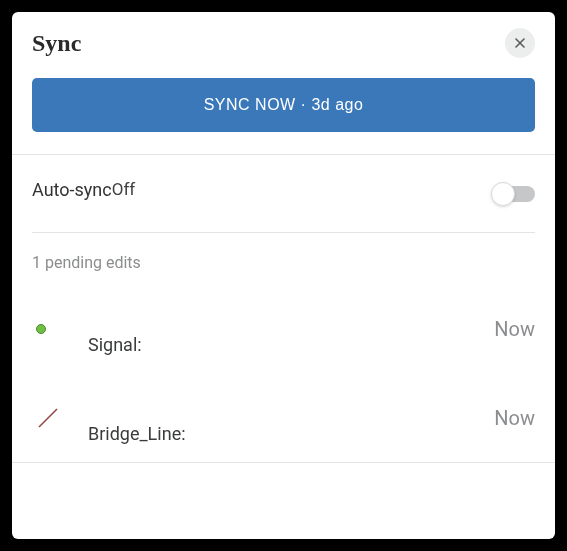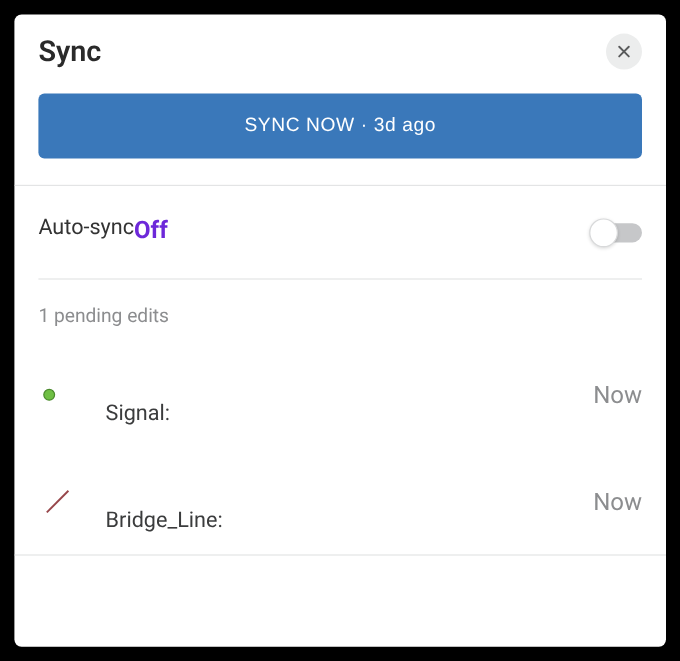--- a/index.html
+++ b/index.html
@@ -27,20 +27,21 @@
     .header {
       display: flex;
       justify-content: space-between;
       align-items: center;
       padding: 16px 20px 8px 20px;
     }
     .title {
       font-size: 24px;
       font-weight: 600;
       color: #2a2a2a;
+      font-family: Liberation Serif, serif;
     }
     .close-btn {
       width: 30px;
       height: 30px;
       border-radius: 50%;
       background: #eceded;
       border: none;
       display: flex;
       align-items: center;
       justify-content: center;
@@ -83,23 +84,22 @@
     .auto-sync-labels {
       display: flex;
       flex-direction: row;
     }
     .auto-sync-title {
       font-size: 18px;
       color: #333;
       margin-bottom: 8px;
     }
     .auto-sync-status {
-      font-size: 20px;
-      color: #6d28d9;
-      font-weight: bold;
+      font-size: 17px;
+      color: #404040;
     }
     .toggle {
       position: relative;
       width: 40px;
       height: 16px;
       cursor: pointer;
     }
     .toggle-track {
       position: absolute;
       top: 0;

